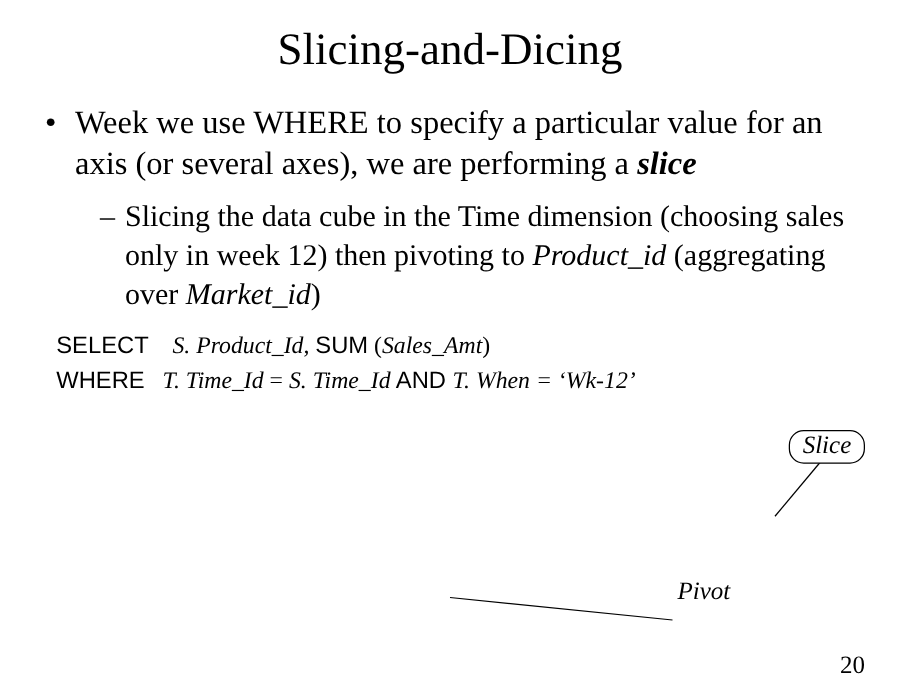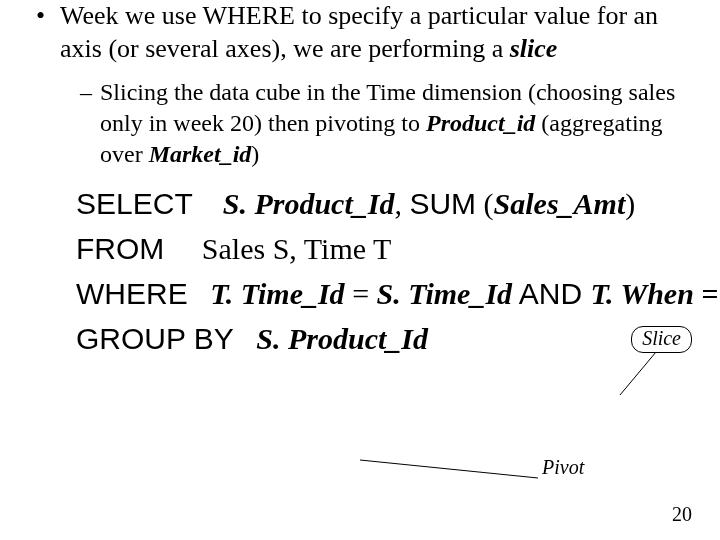--- a/index.html
+++ b/index.html
@@ -40,31 +40,31 @@
     margin: 0 40px 10px 100px;
     line-height: 1.3;
     position: relative;
   }
   .lvl2 .dash {
     position: absolute;
     left: -20px;
     top: 0;
   }
   .sql {
-    font-size: 30px;
-    margin: 6px 40px 0 76px;
+    font-size: 19px;
+    margin: 6px 40px 0 45px;
     line-height: 1.5;
   }
   .sql-row {
     white-space: nowrap;
   }
   .kw {
     font-family: Arial, Helvetica, sans-serif;
   }
-  .it { font-style: italic; font-weight: bold; }
+  .it { font-style: italic; }
   .bi { font-style: italic; font-weight: bold; }
 
   .page-num {
     position: absolute;
     right: 28px;
     bottom: 14px;
     font-size: 20px;
   }
 
   
@@ -77,57 +77,52 @@
   .callout.slice {
     right: 28px;
     top: 326px;
     border: 1px solid #000;
     border-radius: 12px;
     padding: 0 10px 2px 10px;
     background: #fff;
   }
   .callout.pivot {
     left: 542px;
-    top: 456px;
+    top: 444px;
   }
   svg.lines {
     position: absolute;
     left: 0; top: 0;
     width: 720px; height: 540px;
     pointer-events: none;
   }
 </style>
 </head>
 <body>
 
 <div class="slide">
 
+  <div class="title">Slicing-and-Dicing</div>
 
   <div class="lvl1">
     <span class="bullet">•</span>
     <span>Week we use </span><span>WHERE</span><span> to specify a particular value for an axis (or several axes), we are performing a </span><span class="bi">slice</span>
   </div>
 
   <div class="lvl2">
     <span class="dash">–</span>
-    <span>Slicing the data cube in the Time dimension (choosing sales only in week 20)  then pivoting to </span><span class="it">Product_id</span><span> (aggregating over </span><span class="it">Market_id</span><span>)</span>
+    <span>Slicing the data cube in the Time dimension (choosing sales only in week 12)  then pivoting to </span><span class="it">Product_id</span><span> (aggregating over </span><span class="it">Market_id</span><span>)</span>
   </div>
 
   <div class="sql">
     <div class="sql-row">
       <span class="kw">SELECT</span>&nbsp;&nbsp;&nbsp;&nbsp;<span class="it">S. Product_Id</span><span>,  </span><span class="kw">SUM</span><span> (</span><span class="it">Sales_Amt</span><span>)</span>
     </div>
     <div class="sql-row">
-      <span class="kw">FROM</span>&nbsp;&nbsp;&nbsp;&nbsp;&nbsp;<span>Sales S, Time T</span>
-    </div>
-    <div class="sql-row">
       <span class="kw">WHERE</span>&nbsp;&nbsp;&nbsp;<span class="it">T. Time_Id</span><span> = </span><span class="it">S. Time_Id</span><span class="kw">  AND  </span><span class="it">T. When</span><span class="it"> = ‘Wk-12’</span>
-    </div>
-    <div class="sql-row">
-      <span class="kw">GROUP BY</span>&nbsp;&nbsp;&nbsp;<span class="it">S. Product_Id</span>
     </div>
   </div>
 
   <svg class="lines">
 
     <line x1="656" y1="352" x2="620" y2="395" stroke="#000" stroke-width="1"></line>
 
     <line x1="538" y1="478" x2="360" y2="460" stroke="#000" stroke-width="1"></line>
   </svg>
 

